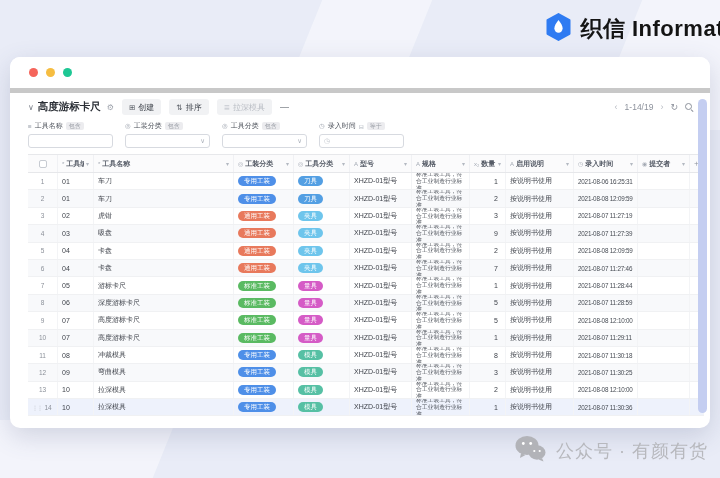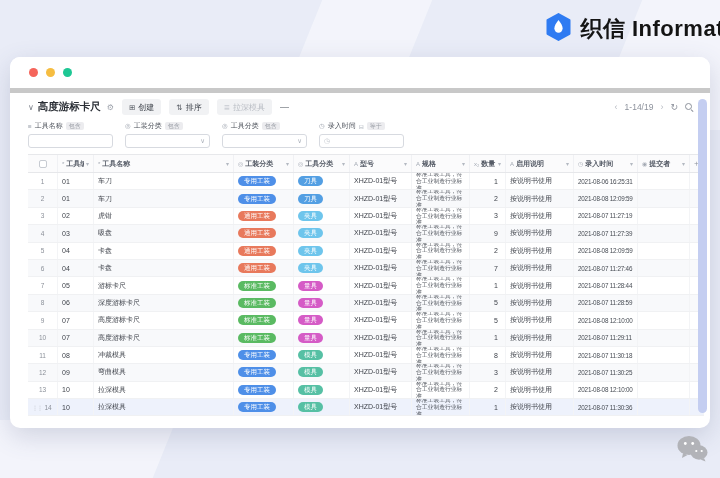--- a/index.html
+++ b/index.html
@@ -766,13 +766,14 @@
       <ellipse cx="12" cy="10.5" rx="11.5" ry="9.5" fill="#b2b3b8"></ellipse>
       <path d="M6 18 L5 23 L10.5 20 Z" fill="#b2b3b8"></path>
       <ellipse cx="22" cy="17.5" rx="8.5" ry="7.2" fill="#b2b3b8"></ellipse>
       <path d="M27 23 L28.5 26.5 L23.5 24.5 Z" fill="#b2b3b8"></path>
       <circle cx="8.3" cy="8.5" r="1.4" fill="#fff"></circle>
       <circle cx="15.7" cy="8.5" r="1.4" fill="#fff"></circle>
       <circle cx="19.3" cy="16" r="1.1" fill="#fff"></circle>
       <circle cx="24.7" cy="16" r="1.1" fill="#fff"></circle>
     </svg>
   </span>
+  <span class="wm-text">公众号 · 有颜有货</span>
 </div>
 
 </body></html>

